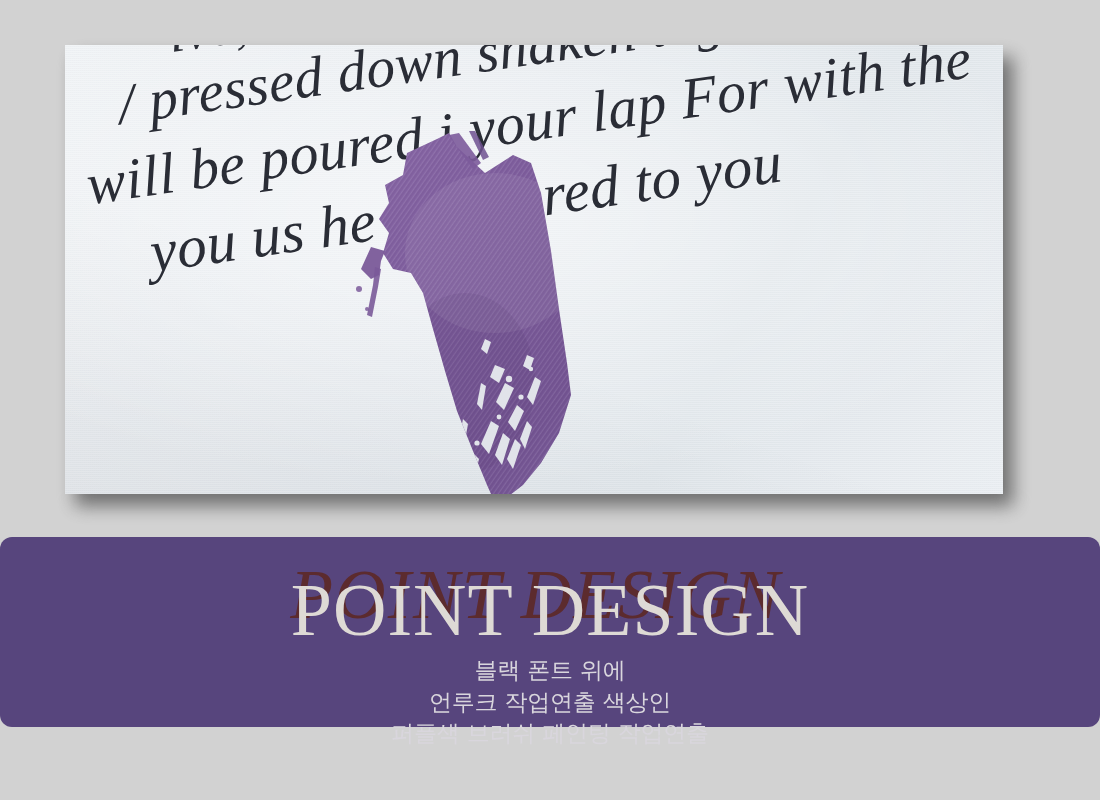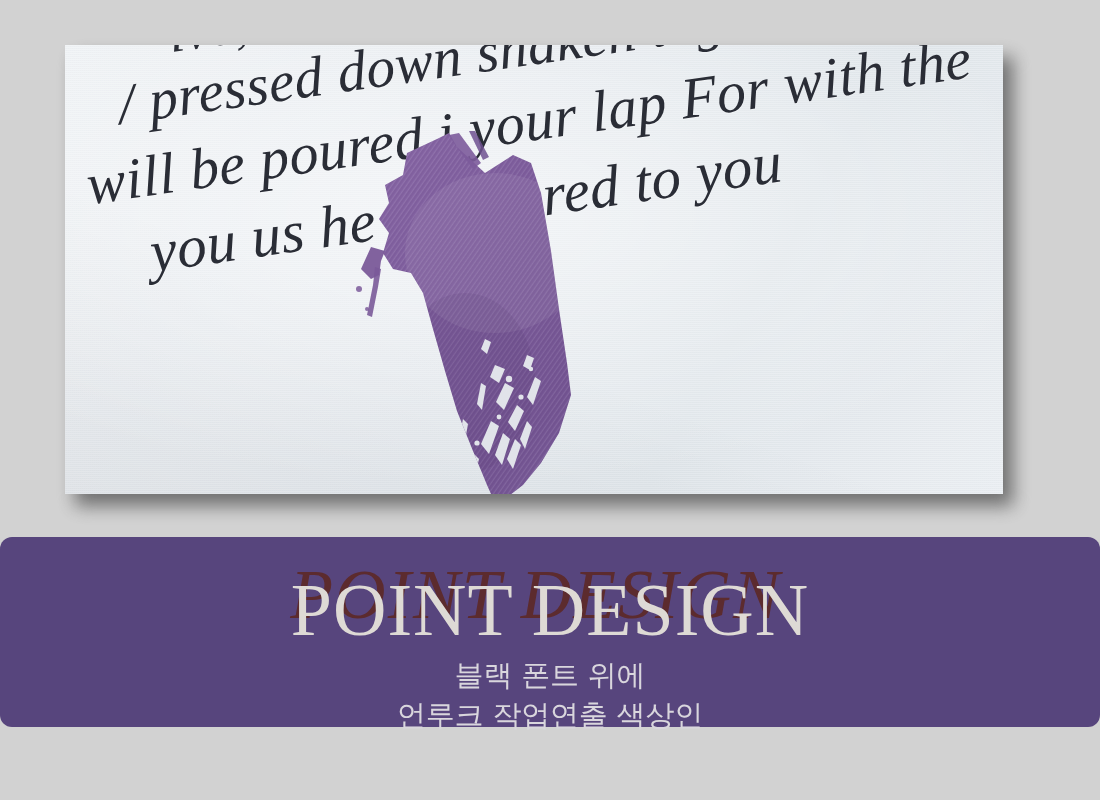--- a/index.html
+++ b/index.html
@@ -158,21 +158,21 @@
   }
 
   .subtitle {
     position: absolute;
     left: 0;
     top: 118px;
     width: 1100px;
     text-align: center;
     color: #d9d6dd;
     font-family: "DejaVu Sans", "Liberation Sans", sans-serif;
-    font-size: 29px;
+    font-size: 23px;
     line-height: 1.38;
     font-weight: 400;
     letter-spacing: -0.2px;
   }
   .sub-line { display: block; }
 </style>
 </head>
 <body>
 
 <div class="page">
@@ -268,17 +268,18 @@
   <div class="banner">
 
     <div class="title-stack">
       <div class="title-back">POINT DESIGN</div>
       <div class="title-front">POINT DESIGN</div>
     </div>
 
     <div class="subtitle">
       <span class="sub-line">블랙 폰트 위에</span>
       <span class="sub-line">언루크 작업연출 색상인</span>
+      <span class="sub-line">퍼플색 브러쉬 페인팅 작업연출</span>
     </div>
 
   </div>
 
 </div>
 
 </body></html>

